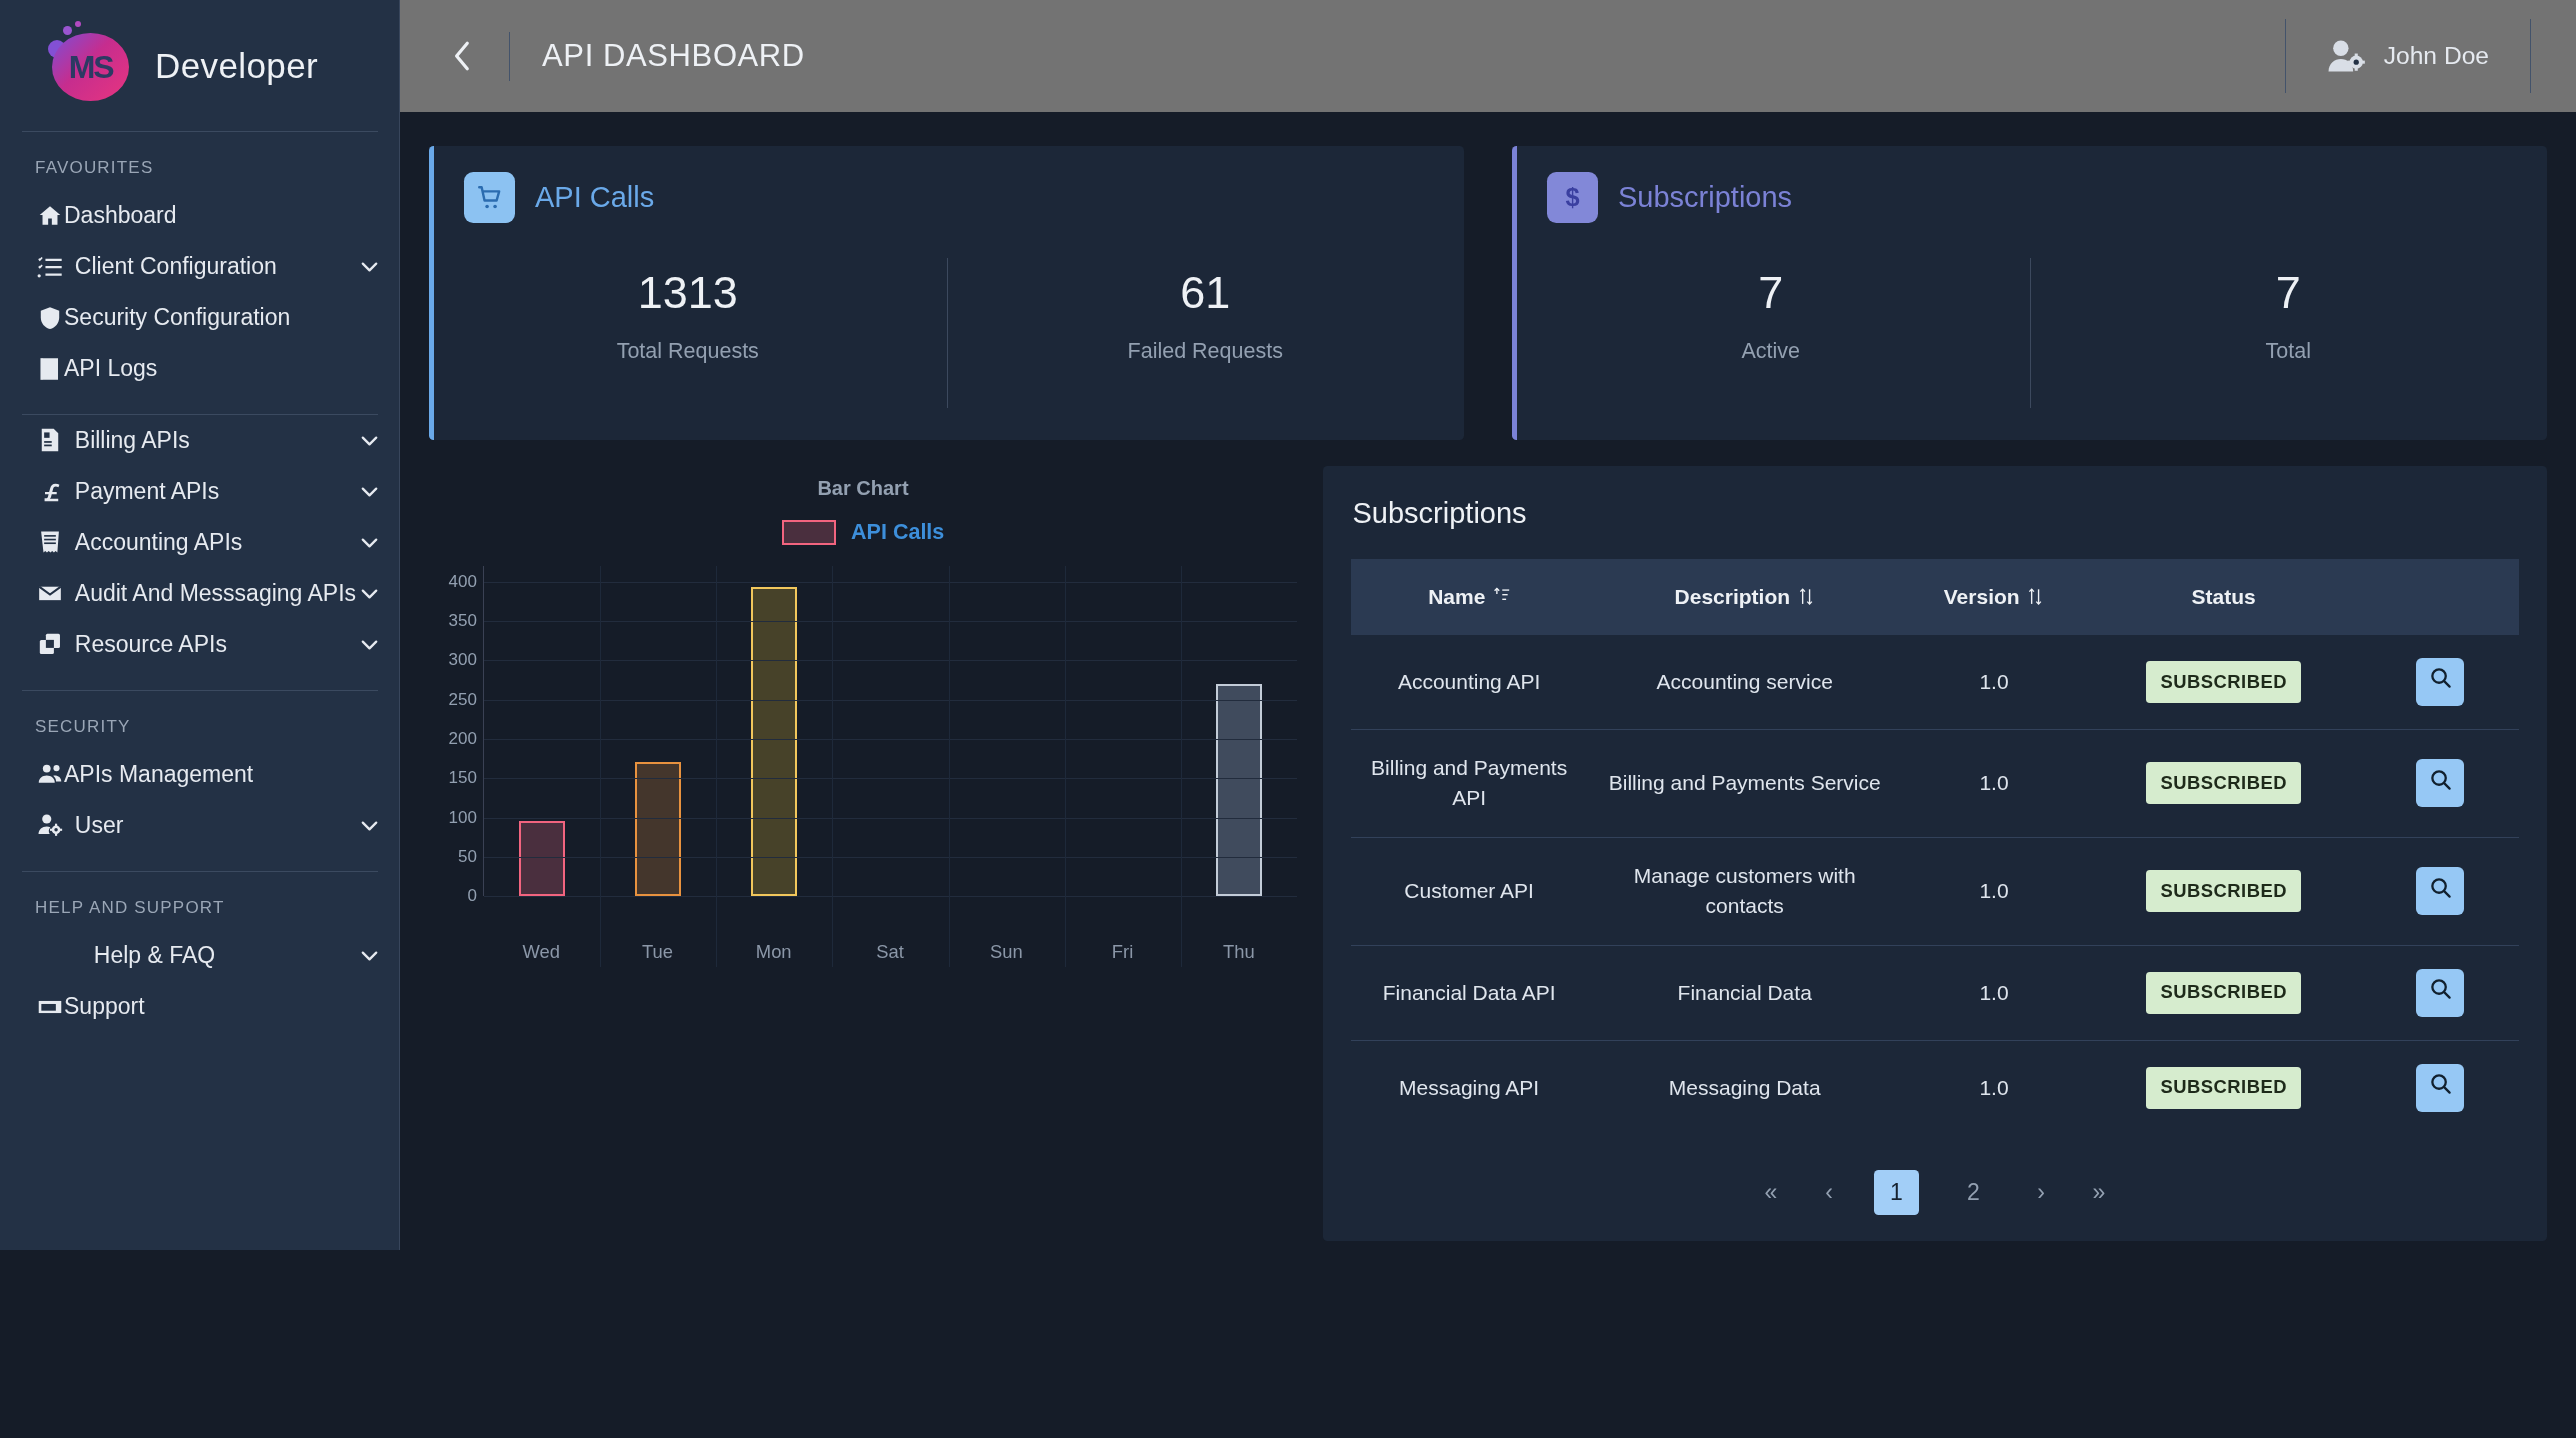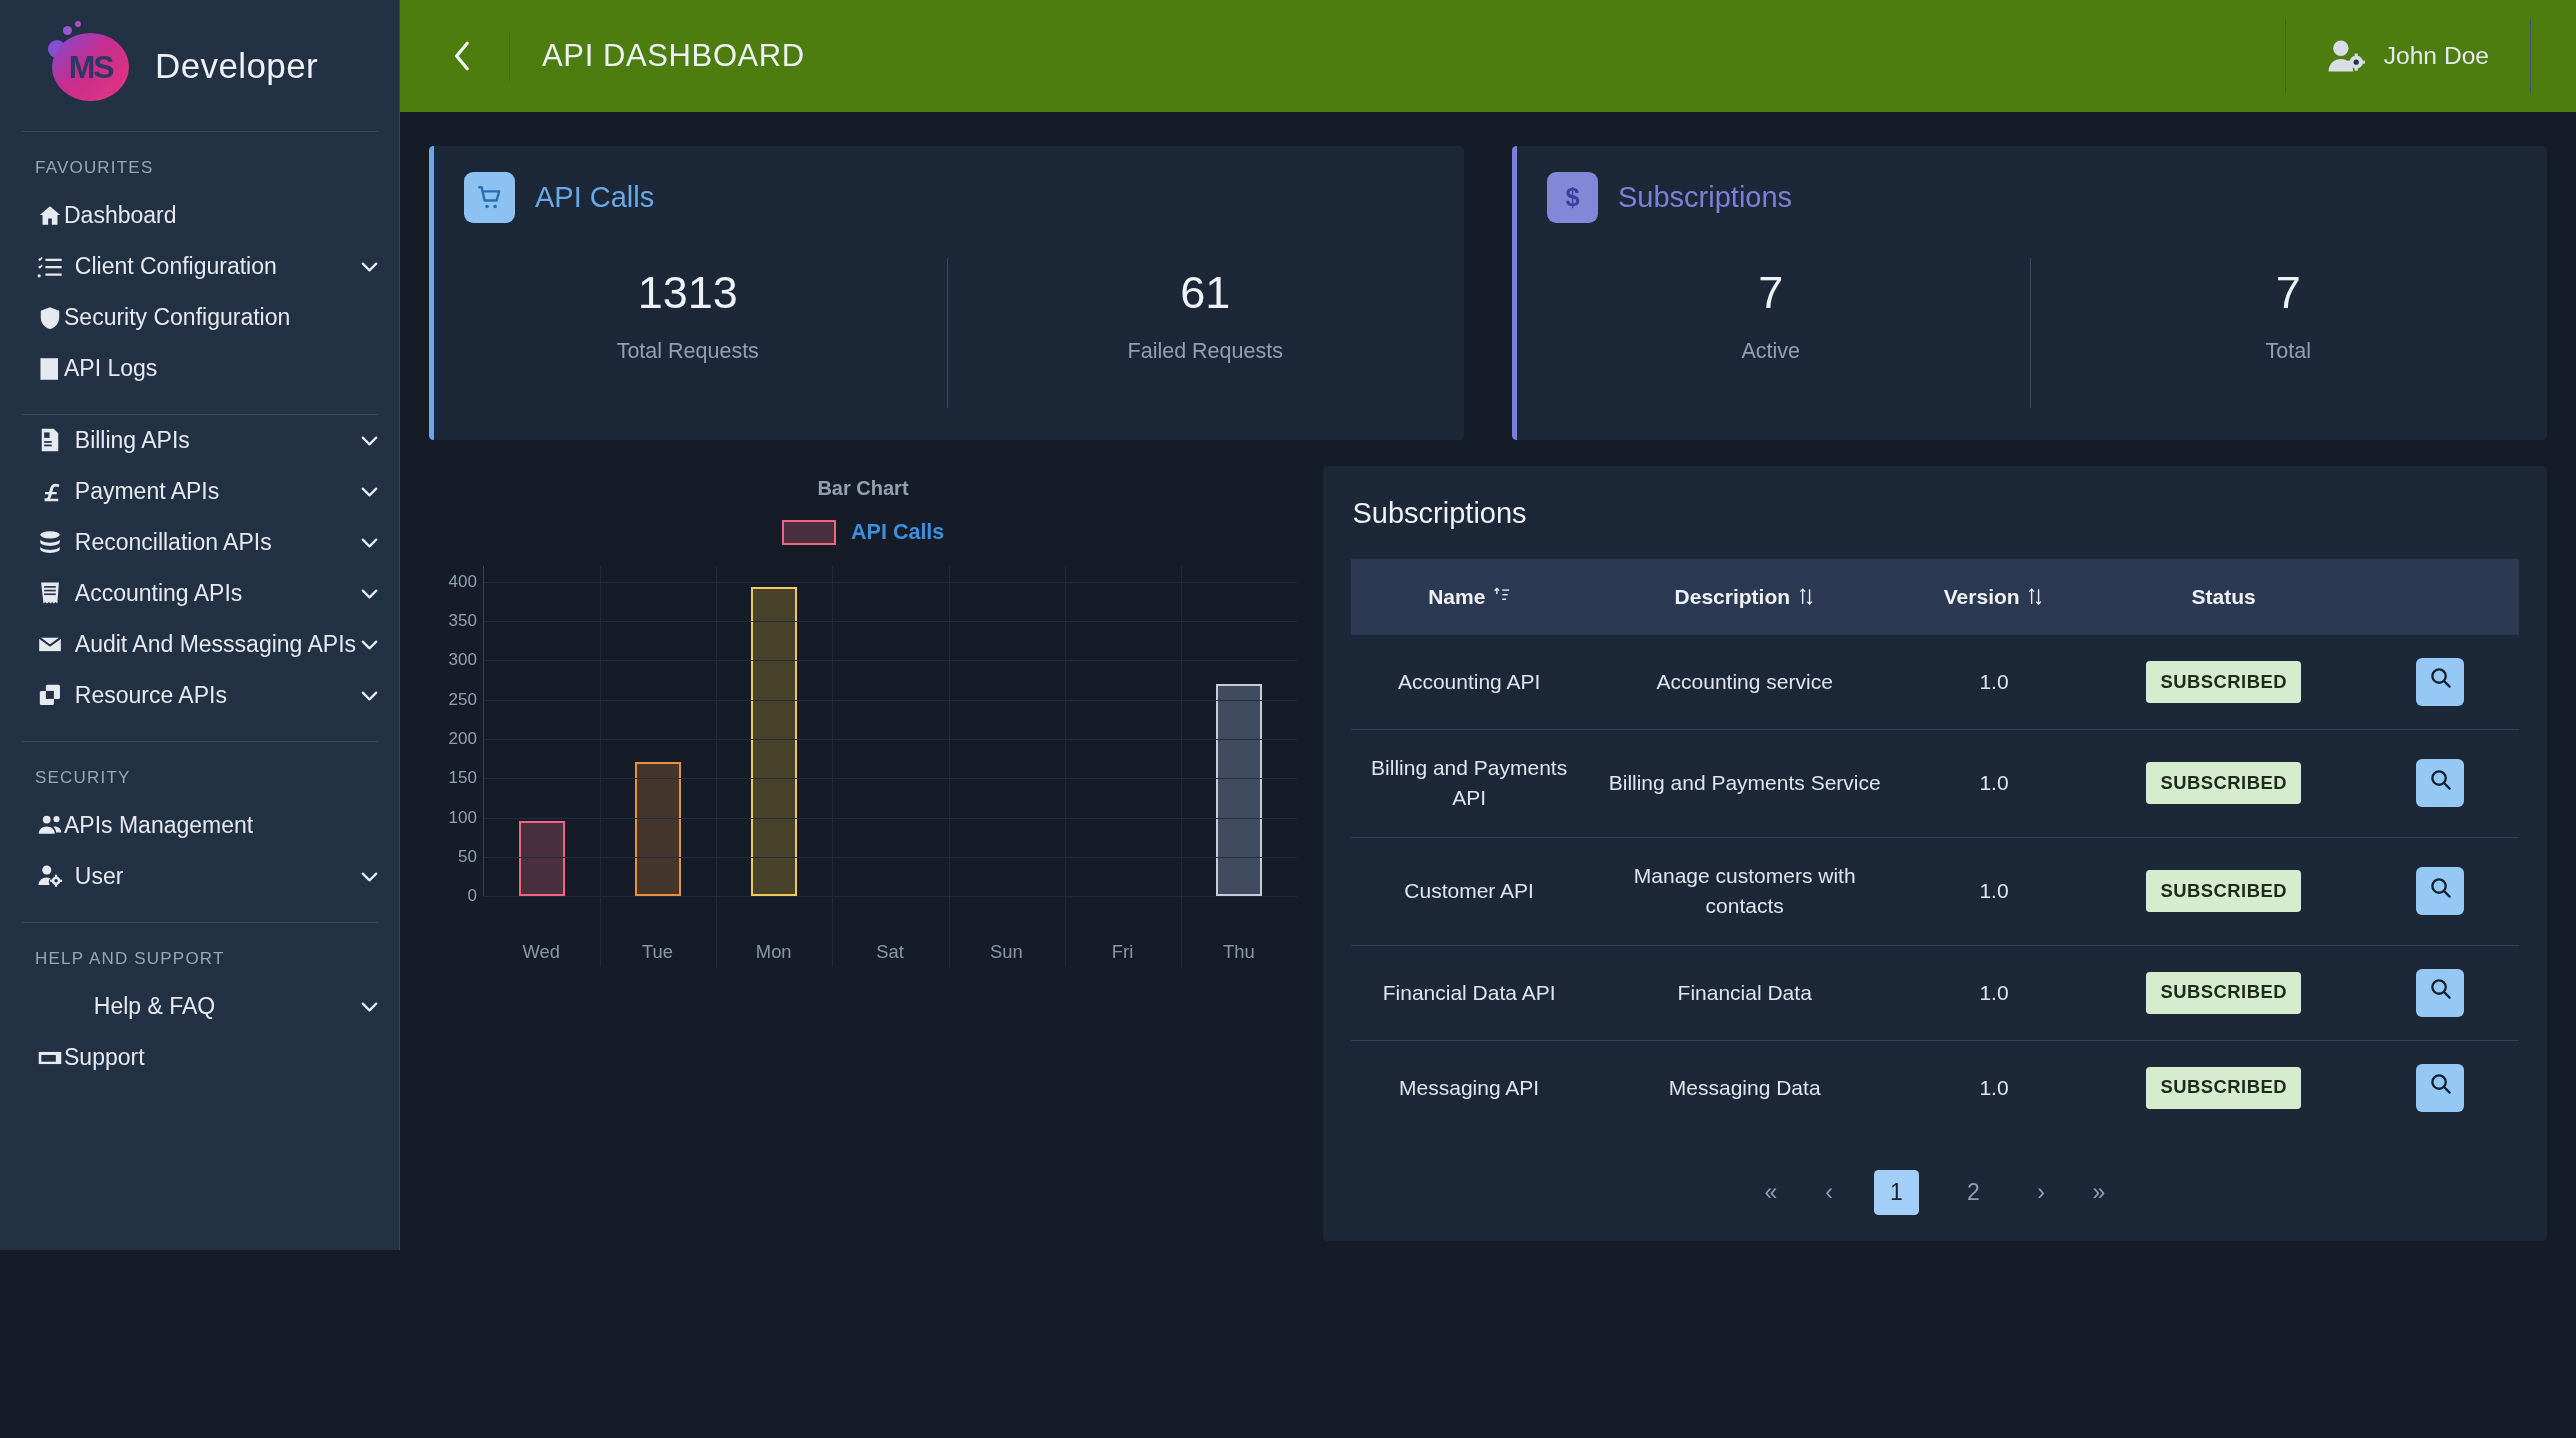--- a/index.html
+++ b/index.html
@@ -66,21 +66,21 @@
   .sb-item .chev { width: 23px; height: 23px; flex: 0 0 23px; }
   .sb-item .chev svg { width: 23px; height: 23px; stroke:#e6eaf0; fill:none; stroke-width:2.4; }
   .sb-item.nolead { padding-left: 83px; }
 
   .sb-spacer-sm { height: 20px; }
 
   
   .main { flex: 1 1 auto; display: flex; flex-direction: column;
           background: #151c28; min-width: 0; }
   .topbar {
-    height: 112px; background: #4d7c0f; display: flex; align-items: center;
+    height: 112px; background: #737373; display: flex; align-items: center;
     padding: 0 0 0 41px; flex: 0 0 112px;
   }
   .back-btn { width: 43px; height: 43px; display:flex; align-items:center;
               justify-content:center; cursor:pointer; }
   .back-btn svg { width: 26px; height: 32px; stroke:#eef1f5; fill:none; stroke-width:3; }
   .vsep { width: 1.5px; height: 49px; background: #43536b; margin: 0 32px 0 24.6px; }
   .page-title { font-size: 31px; color: #eef1f5; letter-spacing: 0.6px; }
   .topbar-spacer { flex: 1 1 auto; }
   .user-box {
     display:flex; align-items:center; gap: 17px; padding: 0 41px;
@@ -252,33 +252,20 @@
               <polyline points="5,9 12,16 19,9" stroke-linecap="round" stroke-linejoin="round"></polyline>
             </svg></span>
         </div>
         <div class="sb-item">
           <span class="ic">
             <svg viewBox="0 0 24 24">
               <path d="M7 21.4v-2.7h1.2c1 0 1.6-.5 1.9-1.4l.6-2.3H7.4v-2h3.8l.9-3.4c.7-2.8 2.3-4.3 5-4.3 1.4 0 2.6.3 3.6.9l-.9 2.4c-.8-.5-1.6-.7-2.5-.7-1.2 0-2 .7-2.4 2.1l-.8 3h4.1v2h-4.6l-.6 2.4c-.2.8-.6 1.4-1.2 1.8h7.8v2.2z"></path>
             </svg>
           </span>
           <span class="lbl indent">Payment APIs</span>
-          <span class="chev"><svg viewBox="0 0 24 24">
-              <polyline points="5,9 12,16 19,9" stroke-linecap="round" stroke-linejoin="round"></polyline>
-            </svg></span>
-        </div>
-        <div class="sb-item">
-          <span class="ic">
-            <svg viewBox="0 0 24 24">
-              <ellipse cx="12" cy="5.4" rx="9" ry="3.3"></ellipse>
-              <path d="M3 9.3c0 1.8 4 3.3 9 3.3s9-1.5 9-3.3v3c0 1.8-4 3.3-9 3.3s-9-1.5-9-3.3z"></path>
-              <path d="M3 16c0 1.8 4 3.3 9 3.3s9-1.5 9-3.3v2.8c0 1.8-4 3.3-9 3.3s-9-1.5-9-3.3z"></path>
-            </svg>
-          </span>
-          <span class="lbl indent">Reconcillation APIs</span>
           <span class="chev"><svg viewBox="0 0 24 24">
               <polyline points="5,9 12,16 19,9" stroke-linecap="round" stroke-linejoin="round"></polyline>
             </svg></span>
         </div>
         <div class="sb-item">
           <span class="ic">
             <svg viewBox="0 0 24 24">
               <path d="M3.8 2.2h16.4l-1.4 19.6-1.6-1.4-1.6 1.4-1.6-1.4-1.6 1.4-1.6-1.4-1.6 1.4-1.6-1.4-1.6 1.4z"></path>
               <rect x="6.6" y="5.6" width="10.8" height="1.5" fill="#233145"></rect>
               <rect x="6.6" y="9" width="10.8" height="1.5" fill="#233145"></rect>

